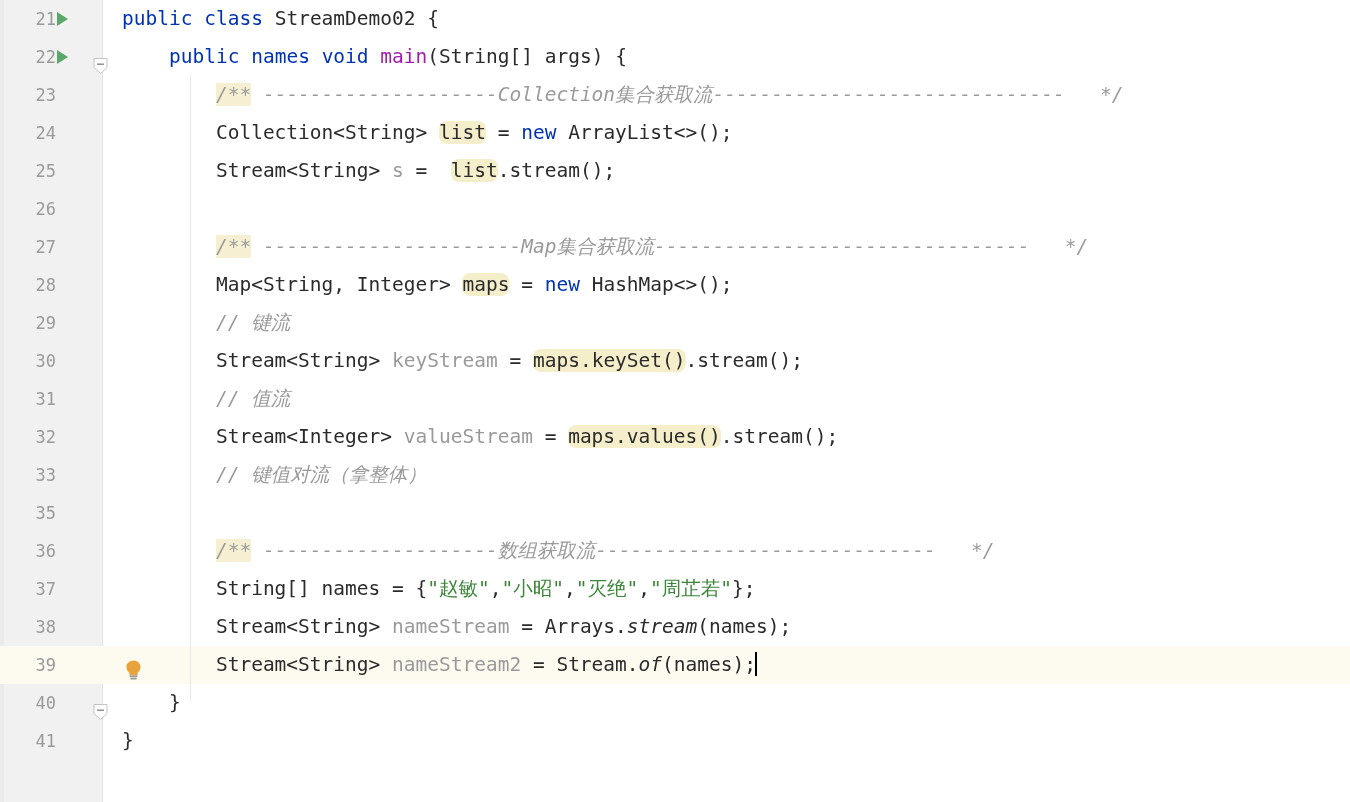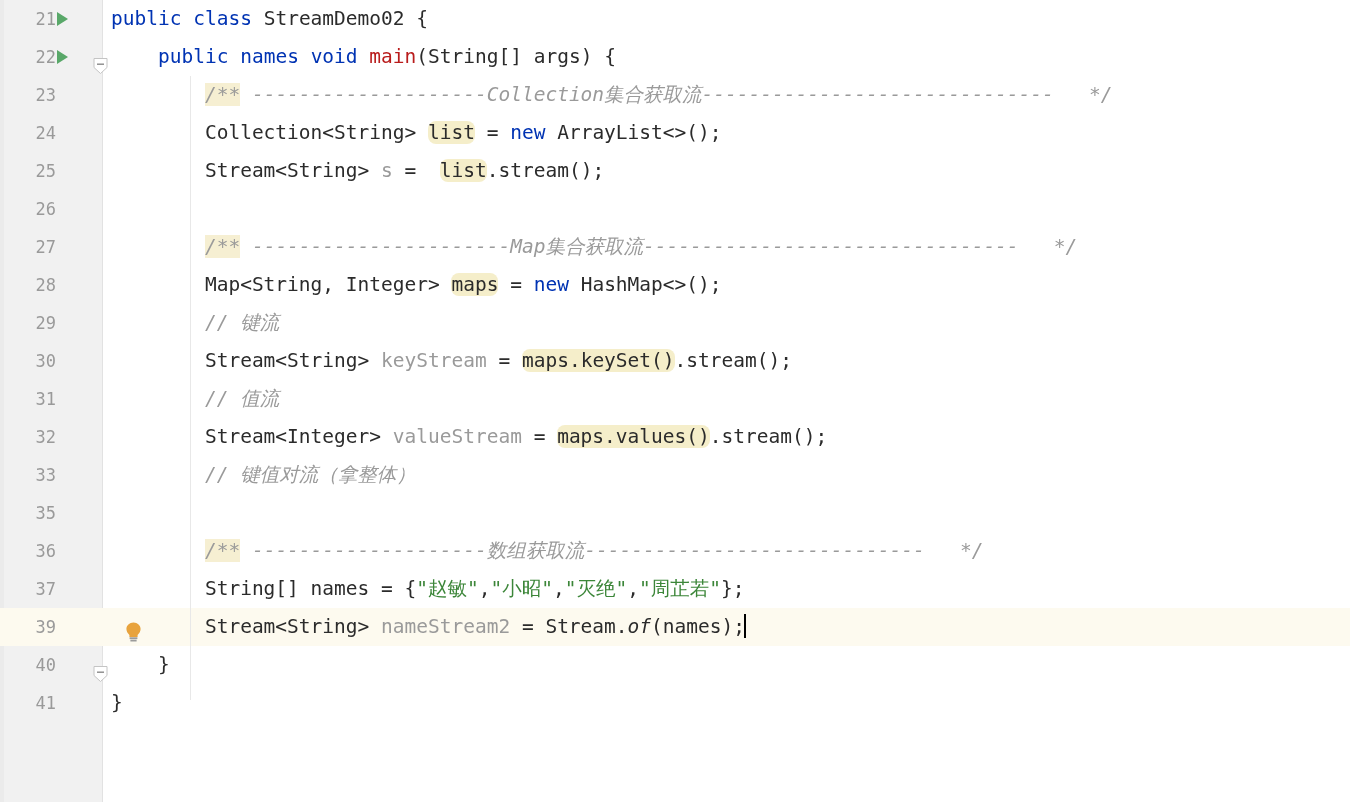--- a/index.html
+++ b/index.html
@@ -61,21 +61,21 @@
     width: 56px;
     text-align: right;
     color: #9a9a9a;
     font-size: 17px;
     font-family: "DejaVu Sans Mono", "Liberation Mono", monospace;
     z-index: 3;
   }
 
   .code {
     position: absolute;
-    left: 104px;
+    left: 115px;
     top: 0;
     padding-left: 7px;
     white-space: pre;
     font-size: 19.5px;
     font-family: "DejaVu Sans Mono", "Liberation Mono", monospace;
     z-index: 2;
   }
 
   
   .run-icon {
@@ -115,21 +115,21 @@
     top: 76px;
     width: 1px;
     height: 624px;
     background: #e8e8e8;
     z-index: 1;
   }
 
   
   .kw      { color: #0033b3; }
   .type    { color: #2b2b2b; }
-  .method  { color: #b91c1c; }
+  .method  { color: #a21caf; }
   .grayid  { color: #9a9a9a; }
   .cmt     { color: #9a9a9a; font-style: italic; }
   .str     { color: #3c8639; }
   .stat    { color: #2b2b2b; font-style: italic; }
   .punct   { color: #2b2b2b; }
   .hl      { background: #f5eeca; border-radius: 8px; }
   .docmark { background: #f6efd2; color: #9a9a9a; font-style: italic; }
 
   .caret {
     display: inline-block;
@@ -161,20 +161,21 @@
       <div class="line"><span class="lineno">27</span><span class="code"><span class="punct">        </span><span class="docmark">/**</span><span class="cmt"> ----------------------</span><span class="cmt">Map</span><span class="cmt">集合获取流</span><span class="cmt">--------------------------------</span><span class="cmt">   */</span></span></div>
       <div class="line"><span class="lineno">28</span><span class="code"><span class="punct">        </span><span class="type">Map&lt;String, Integer&gt; </span><span class="hl">maps</span><span class="punct"> = </span><span class="kw">new</span><span class="type"> HashMap&lt;&gt;();</span></span></div>
       <div class="line"><span class="lineno">29</span><span class="code"><span class="punct">        </span><span class="cmt">// 键流</span></span></div>
       <div class="line"><span class="lineno">30</span><span class="code"><span class="punct">        </span><span class="type">Stream&lt;String&gt; </span><span class="grayid">keyStream</span><span class="punct"> = </span><span class="hl">maps.keySet()</span><span class="punct">.stream();</span></span></div>
       <div class="line"><span class="lineno">31</span><span class="code"><span class="punct">        </span><span class="cmt">// 值流</span></span></div>
       <div class="line"><span class="lineno">32</span><span class="code"><span class="punct">        </span><span class="type">Stream&lt;Integer&gt; </span><span class="grayid">valueStream</span><span class="punct"> = </span><span class="hl">maps.values()</span><span class="punct">.stream();</span></span></div>
       <div class="line"><span class="lineno">33</span><span class="code"><span class="punct">        </span><span class="cmt">// 键值对流（拿整体）</span></span></div>
       <div class="line"><span class="lineno">35</span><span class="code"></span></div>
       <div class="line"><span class="lineno">36</span><span class="code"><span class="punct">        </span><span class="docmark">/**</span><span class="cmt"> --------------------</span><span class="cmt">数组获取流</span><span class="cmt">-----------------------------</span><span class="cmt">   */</span></span></div>
       <div class="line"><span class="lineno">37</span><span class="code"><span class="punct">        </span><span class="type">String[] names</span><span class="punct"> = {</span><span class="str">"赵敏"</span><span class="punct">,</span><span class="str">"小昭"</span><span class="punct">,</span><span class="str">"灭绝"</span><span class="punct">,</span><span class="str">"周芷若"</span><span class="punct">};</span></span></div>
+      <div class="line"><span class="lineno">38</span><span class="code"><span class="punct">        </span><span class="type">Stream&lt;String&gt; </span><span class="grayid">nameStream</span><span class="punct"> = Arrays.</span><span class="stat">stream</span><span class="punct">(names);</span></span></div>
       <div class="line current"><span class="lineno">39</span><span class="bulb"><svg viewBox="0 0 19 21" width="19" height="21">
             <path d="M9.5 1 C5.4 1 2.4 4 2.4 7.6 C2.4 10.3 4 12.1 5.4 13.6 L5.4 15.5 L13.6 15.5 L13.6 13.6 C15 12.1 16.6 10.3 16.6 7.6 C16.6 4 13.6 1 9.5 1 Z" fill="#e8a33d"></path>
             <rect x="5.6" y="15.8" width="7.8" height="1.8" fill="#9b9b9b"></rect>
             <rect x="6.4" y="18.2" width="6.2" height="1.8" fill="#9b9b9b"></rect>
           </svg></span><span class="code"><span class="punct">        </span><span class="type">Stream&lt;String&gt; </span><span class="grayid">nameStream2</span><span class="punct"> = Stream.</span><span class="stat">of</span><span class="punct">(names);</span><span class="caret"></span></span></div>
       <div class="line"><span class="lineno">40</span><span class="fold-shield"><svg viewBox="0 0 15 17" width="15" height="17">
             <path d="M1 1 H14 V10 L7.5 16 L1 10 Z" fill="#ffffff" stroke="#c4c4c4" stroke-width="1"></path>
             <rect x="4" y="6" width="7" height="1.4" fill="#8a8a8a"></rect>
           </svg></span><span class="code"><span class="punct">    }</span></span></div>
       <div class="line"><span class="lineno">41</span><span class="code"><span class="punct">}</span></span></div>

